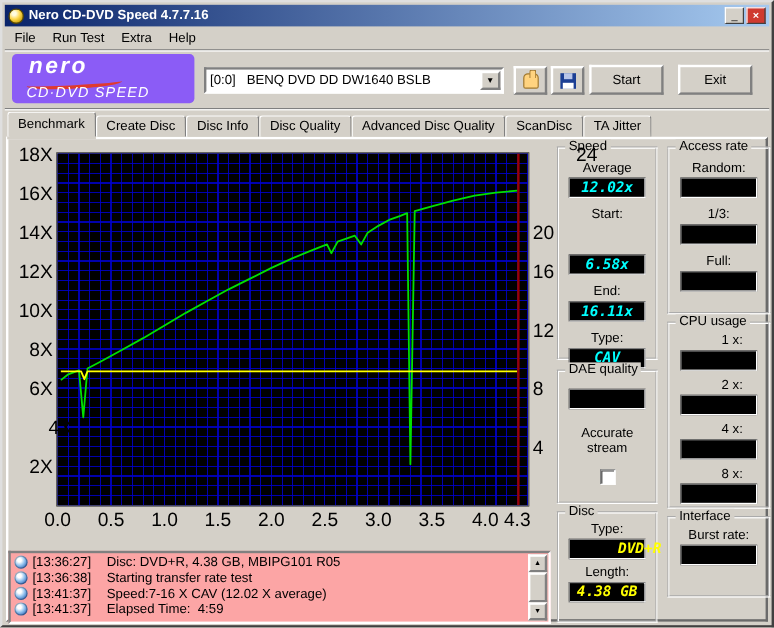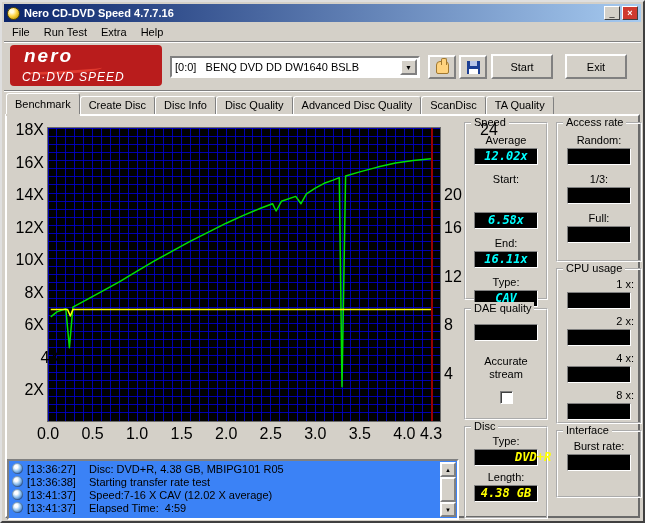--- a/index.html
+++ b/index.html
@@ -28,21 +28,21 @@
 
   
   #menubar { position:absolute; left:3px; top:21px; right:3px; height:18px; display:flex; align-items:center; }
   .menu-item { padding:2px 7px; }
 
   .sep { position:absolute; left:2px; right:2px; height:2px;
     border-top:1px solid #808080; border-bottom:1px solid #ffffff; }
 
   
   #toolbar { position:absolute; left:2px; top:41px; right:2px; height:47px; }
-  #logo { position:absolute; left:6px; top:2px; width:152px; height:41px; background:#b91c1c;
+  #logo { position:absolute; left:6px; top:2px; width:152px; height:41px; background:#8b5cf6;
     border-radius:4px; color:#fff; overflow:hidden; }
   #logo .nero { margin:1px 0 0 14px; font-size:19px; line-height:19px; font-weight:bold; font-style:italic; letter-spacing:2px; }
   #logo .swoosh { position:absolute; left:12px; top:20px; width:80px; height:9px;
     border-bottom:3px solid #e03a2f; border-radius:50%; transform:rotate(-3deg); }
   #logo .sub { position:absolute; left:12px; bottom:2px; font-size:12px; font-style:italic; letter-spacing:1px; }
 
   .btn3d { background:#d4d0c8; border:2px solid; border-color:#ffffff #808080 #808080 #ffffff;
     font-family:"Liberation Sans", sans-serif; cursor:default; }
   #drive-combo { position:absolute; left:166px; top:13px; width:250px; height:22px;
     background:#fff; border:2px solid; border-color:#808080 #ffffff #ffffff #808080;
@@ -77,36 +77,36 @@
   
   #plot { position:absolute; left:45px; top:125px; width:394px; height:295px;
     background:#000; border:1px solid #6a6a6a; z-index:2; }
   .tick { position:absolute; font-size:16px; z-index:3; }
 
   
   .group { position:absolute; border:2px groove #ffffff; z-index:2; padding-top:2px; }
   .gtitle { position:absolute; top:-8px; left:5px; background:#d4d0c8; padding:0 3px; font-size:11px; }
   .glabel { font-size:11px; text-align:center; margin-top:8px; }
   .glabel.wrap { width:64px; margin-left:auto; margin-right:auto; line-height:13px; }
-  .cpu-label { text-align:right; padding-right:6px; margin-top:6px; }
+  .cpu-label { text-align:right; padding-right:21px; margin-top:6px; }
   .lcd { width:64px; height:17px; margin:2px auto 0; background:#000; text-align:center;
     line-height:15px; font-family:"DejaVu Sans Mono", monospace; font-weight:bold;
     font-style:italic; font-size:12px; border:1px solid; border-color:#808080 #ffffff #ffffff #808080; }
   .checkbox { width:13px; height:13px; margin:10px auto 0; background:#fff;
     border:1px solid; border-color:#808080 #ffffff #ffffff #808080; box-shadow:inset 1px 1px 0 #404040; }
 
   #group-speed     { left:462px; top:120px; width:84px; height:178px; }
   #group-dae       { left:462px; top:306px; width:84px; height:112px; }
   #group-disc      { left:462px; top:424px; width:84px; height:93px;  }
   #group-access    { left:554px; top:120px; width:86px; height:140px; }
   #group-cpu       { left:554px; top:266px; width:86px; height:156px; }
   #group-interface { left:554px; top:428px; width:86px; height:68px;  }
 
   
-  #log { position:absolute; left:5px; top:457px; width:452px; height:61px; background:#3b82f6;
+  #log { position:absolute; left:5px; top:457px; width:452px; height:61px; background:#fca5a5;
     border:2px solid; border-color:#808080 #ffffff #ffffff #808080; z-index:2; overflow:hidden; }
   #log-lines { position:absolute; left:2px; top:1px; right:18px; bottom:1px; overflow:hidden; }
   .log-line { display:flex; align-items:center; height:13px; white-space:nowrap; }
   .log-icon { width:11px; height:11px; border-radius:50%; margin:0 4px 0 1px; flex:none;
     background:radial-gradient(circle at 38% 35%, #ffffff 0 16%, #8fc0ee 45%, #2b5fb0 80%, #14336b 100%);
     box-shadow:inset 0 0 0 1px rgba(0,0,0,0.25); }
   .log-time { width:62px; flex:none; }
   .log-text { white-space:pre; }
   .scrollbar { position:absolute; right:1px; top:1px; bottom:1px; width:16px; background:#ece9e2; }
   .sbtn { position:absolute; left:0; width:16px; height:15px; padding:0; font-size:6px;
@@ -158,21 +158,21 @@
   </div>
   <div class="sep" style="top:88px"></div>
 
   <div id="tabstrip">
       <div class="tab active">Benchmark</div>
       <div class="tab">Create Disc</div>
       <div class="tab">Disc Info</div>
       <div class="tab">Disc Quality</div>
       <div class="tab">Advanced Disc Quality</div>
       <div class="tab">ScanDisc</div>
-      <div class="tab">TA Quality</div>
+      <div class="tab">TA Jitter</div>
     </div>
   <div id="tabpanel"></div>
 
   <div id="plot"><svg viewBox="0 0 392 293" width="392" height="293">
         <line x1="0" y1="0" x2="0" y2="293" stroke="#0000cc" stroke-width="1" shape-rendering="crispEdges" opacity="0.85"></line>
         <line x1="8.90909090909091" y1="0" x2="8.90909090909091" y2="293" stroke="#0000cc" stroke-width="1" shape-rendering="crispEdges" opacity="0.85"></line>
         <line x1="17.81818181818182" y1="0" x2="17.81818181818182" y2="293" stroke="#0000cc" stroke-width="1" shape-rendering="crispEdges" opacity="0.85"></line>
         <line x1="26.72727272727273" y1="0" x2="26.72727272727273" y2="293" stroke="#0000cc" stroke-width="1" shape-rendering="crispEdges" opacity="0.85"></line>
         <line x1="35.63636363636364" y1="0" x2="35.63636363636364" y2="293" stroke="#0000cc" stroke-width="1" shape-rendering="crispEdges" opacity="0.85"></line>
         <line x1="44.54545454545455" y1="0" x2="44.54545454545455" y2="293" stroke="#0000cc" stroke-width="1" shape-rendering="crispEdges" opacity="0.85"></line>

